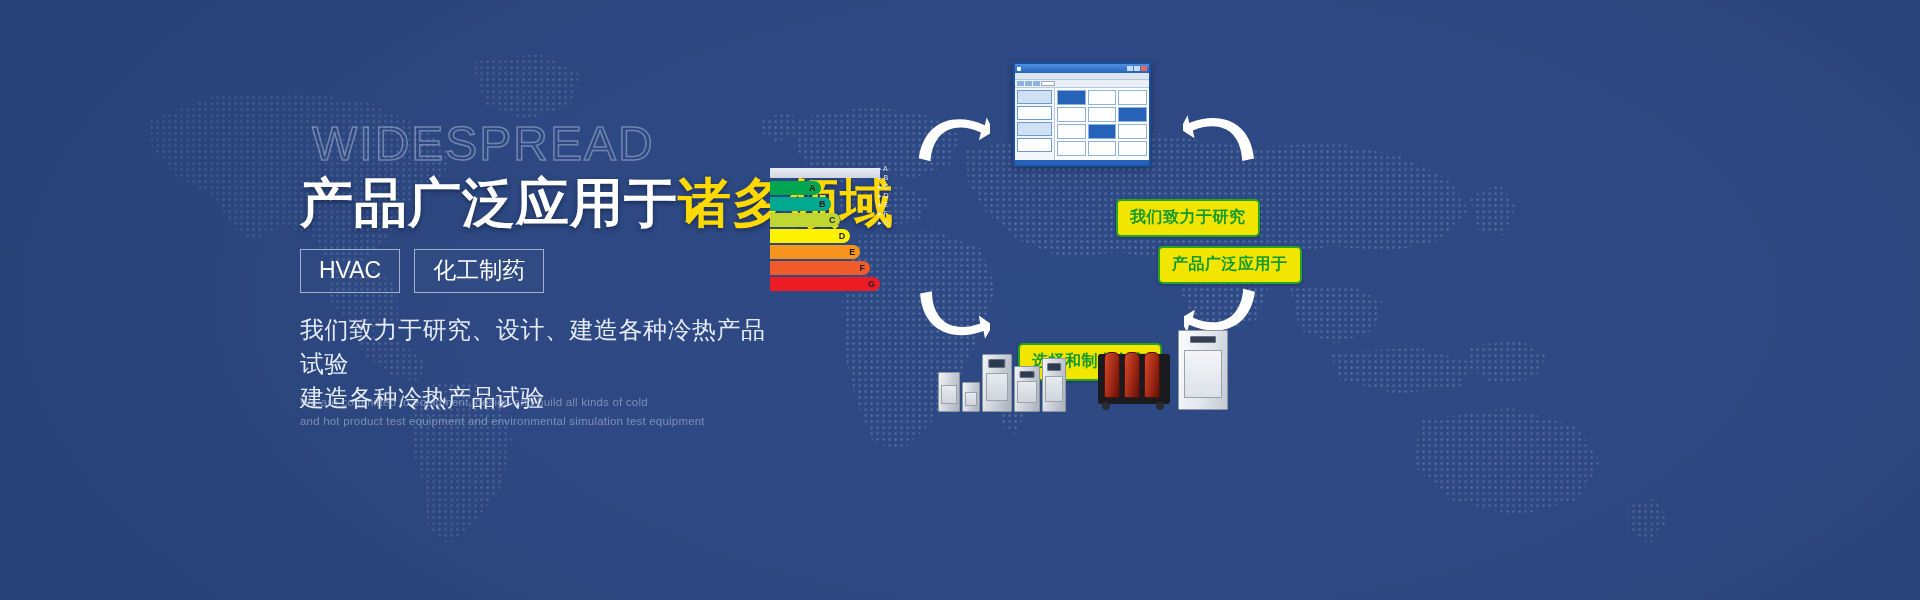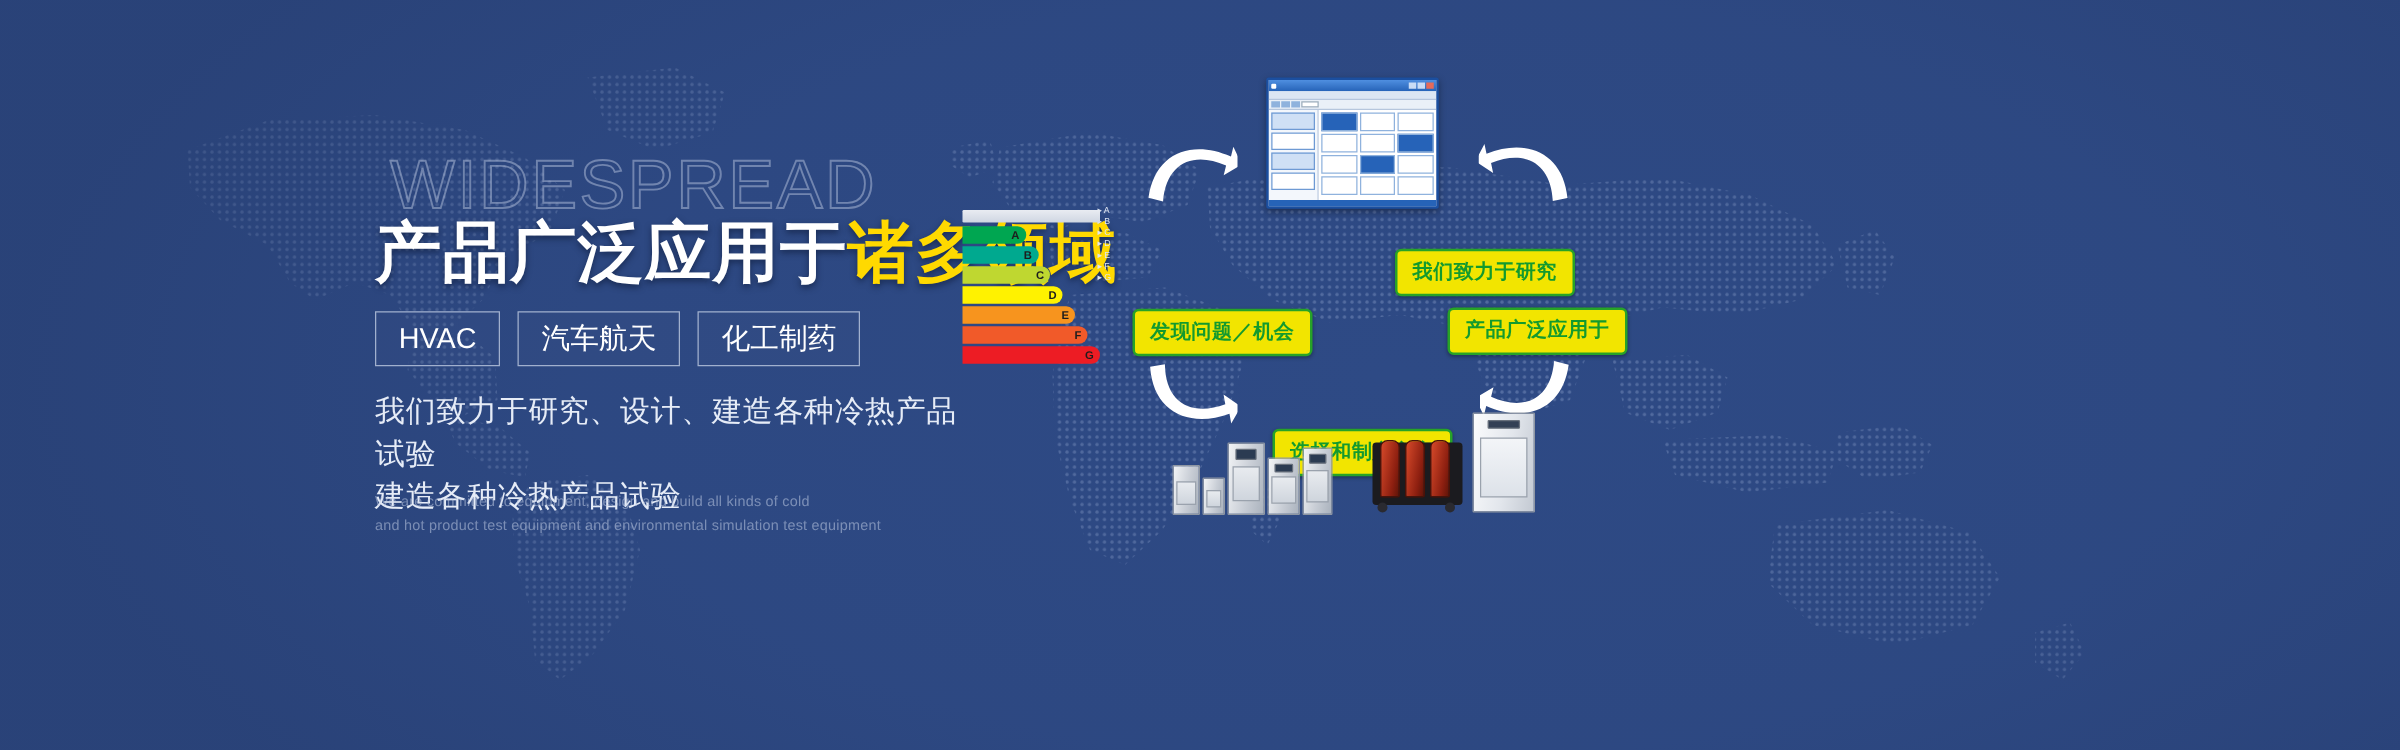--- a/index.html
+++ b/index.html
@@ -23,21 +23,21 @@
     background:
       radial-gradient(ellipse 1100px 520px at 58% 50%, rgba(46,74,133,0) 0%, rgba(42,66,120,.25) 60%, rgba(38,60,110,.55) 100%);
     pointer-events:none;
   }
 
   
   #left { position:absolute; left:296px; top:96px; width:760px; }
 
   #ghost {
     position:absolute; left:16px; top:24px;
-    font-size:55px; letter-spacing:2px; font-weight:400;
+    font-size:48px; letter-spacing:2px; font-weight:400;
     color:transparent;
     -webkit-text-stroke:1.5px rgba(193,205,228,.46);
     white-space:nowrap; line-height:1;
   }
   #headline {
     position:absolute; left:4px; top:78px;
     font-size:53px; font-weight:700; letter-spacing:1px;
     white-space:nowrap; line-height:1.1;
     text-shadow:0 2px 5px rgba(10,20,45,.55);
   }
@@ -206,21 +206,20 @@
   <div id="left">
 
     <div id="ghost">WIDESPREAD</div>
 
     <div id="headline">
       <span class="w">产品广泛应用于</span><span class="y">诸多领域</span>
     </div>
 
     <div id="tags">
       <div class="tag">HVAC</div>
-      <div class="tag">汽车航天</div>
       <div class="tag">化工制药</div>
     </div>
 
     <div id="para">
       <div>我们致力于研究、设计、建造各种冷热产品试验</div>
       <div>建造各种冷热产品试验</div>
     </div>
 
     <div id="subpara">
       <div>We are committed to equipment, design and build all kinds of cold</div>
@@ -311,21 +310,20 @@
 
     <svg class="arrow" style="left:16px;top:278px" width="74" height="70" viewBox="0 0 74 70">
       <path d="M8 10 C4 46 30 64 64 58 L64 66 L74 54 L62 42 L62 50 C34 55 15 41 20 10 Z" fill="#ffffff" transform="rotate(-10 37 35)"></path>
     </svg>
 
     <svg class="arrow" style="left:284px;top:272px" width="74" height="72" viewBox="0 0 74 72">
       <path d="M66 12 C70 48 44 66 10 60 L10 68 L0 56 L12 44 L12 52 C40 57 59 43 54 12 Z" fill="#ffffff" transform="rotate(14 37 36)"></path>
     </svg>
 
     <div class="callout" id="c-top">我们致力于研究</div>
-    <div class="callout" id="c-left">发现问题／机会</div>
     <div class="callout" id="c-right">产品广泛应用于</div>
     <div class="callout" id="c-bottom">选择和制定方案</div>
 
     <div class="prod" id="prod1" style="width:130px;height:68px;">
       <div class="cab" style="left:0;width:22px;height:40px">
           <div class="pnl"></div>
         </div>
       <div class="cab" style="left:24px;width:18px;height:30px">
           <div class="pnl"></div>
         </div>

